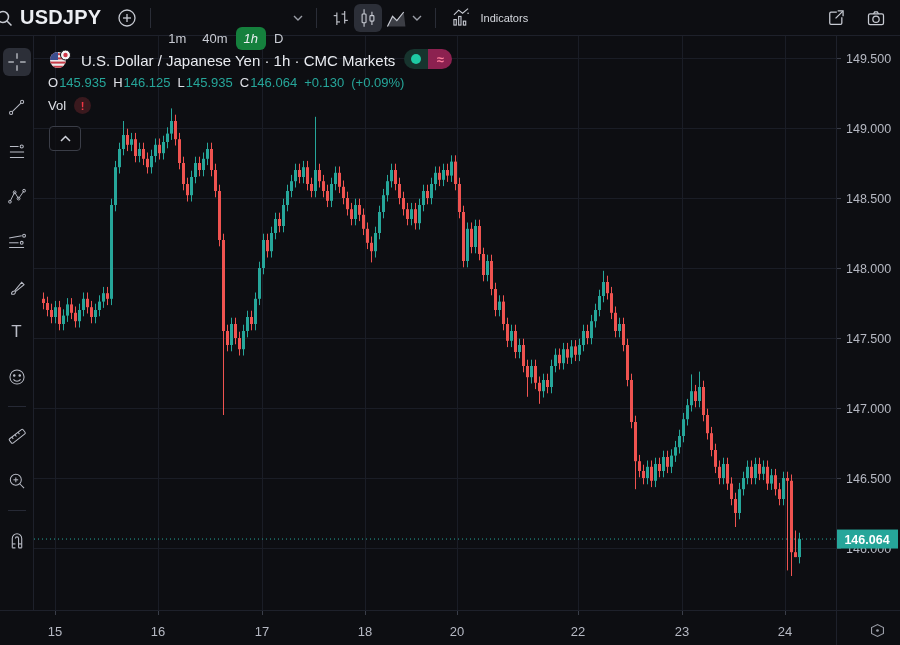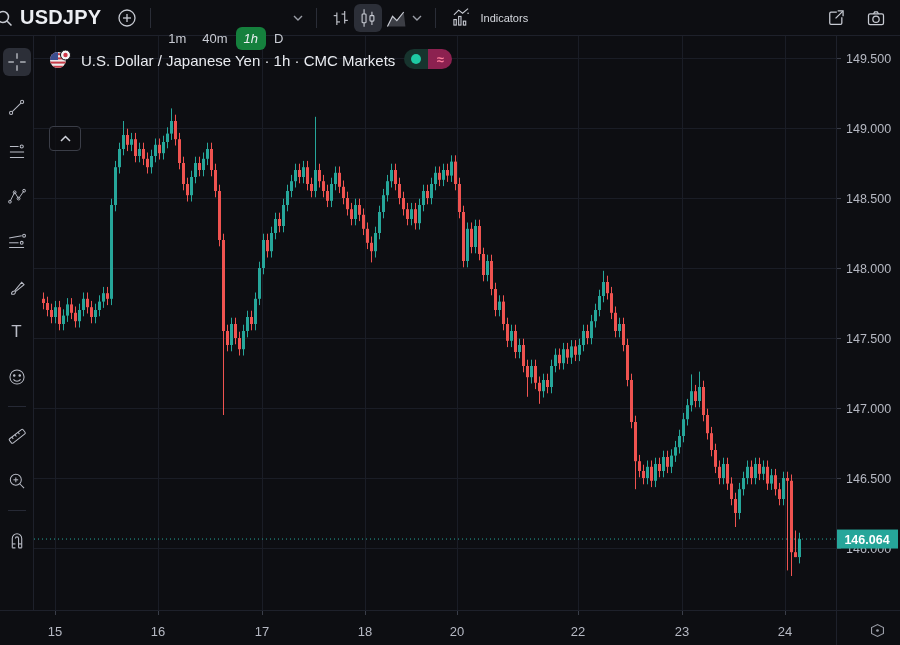--- a/index.html
+++ b/index.html
@@ -693,20 +693,32 @@
         </svg>
       </span>
       <span class="lg-title">U.S. Dollar / Japanese Yen · 1h · CMC Markets</span>
       <span class="pills">
         <span class="pill-l">
             <span class="pill-dot"></span>
           </span>
         <span class="pill-r">≈</span>
       </span>
     </div>
+    <div class="lg-row2">
+      <span><span class="k">O</span><span class="v ohlc-v" style="color: rgb(38, 166, 154);">145.935</span></span>
+      <span><span class="k">H</span><span class="v ohlc-v" style="color: rgb(38, 166, 154);">146.125</span></span>
+      <span><span class="k">L</span><span class="v ohlc-v" style="color: rgb(38, 166, 154);">145.935</span></span>
+      <span><span class="k">C</span><span class="v ohlc-v" style="color: rgb(38, 166, 154);">146.064</span></span>
+      <span class="ohlc-v" style="color: rgb(38, 166, 154);">+0.130</span>
+      <span class="ohlc-v" style="color: rgb(38, 166, 154);">(+0.09%)</span>
+    </div>
+    <div class="lg-row3">
+      <span>Vol</span>
+      <span class="vol-warn">!</span>
+    </div>
   </div>
 
   <div class="collapse-btn">
     <svg width="11" height="7" viewBox="0 0 11 7" fill="none" stroke="currentColor" stroke-width="1.5">
         <polyline points="1,6 5.5,1.5 10,6"></polyline>
       </svg>
   </div>
 
   <div class="gear">
     <svg width="17" height="17" viewBox="0 0 20 20" fill="none" stroke="currentColor" stroke-width="1.3">

